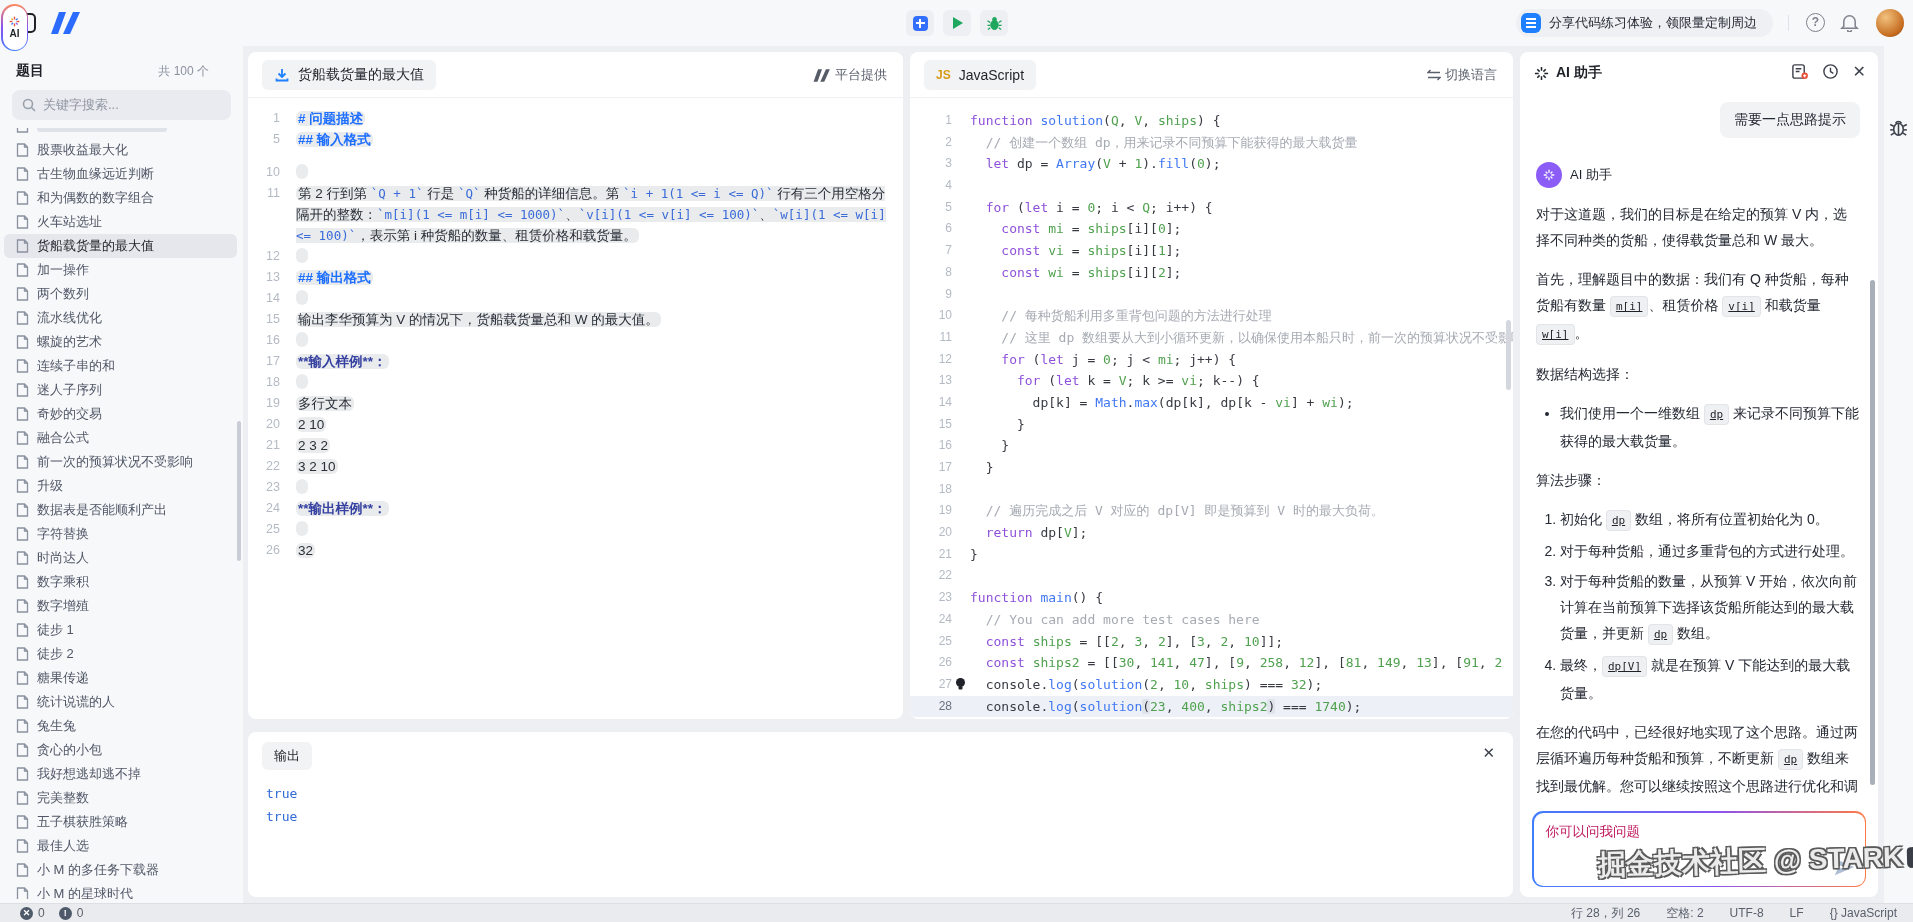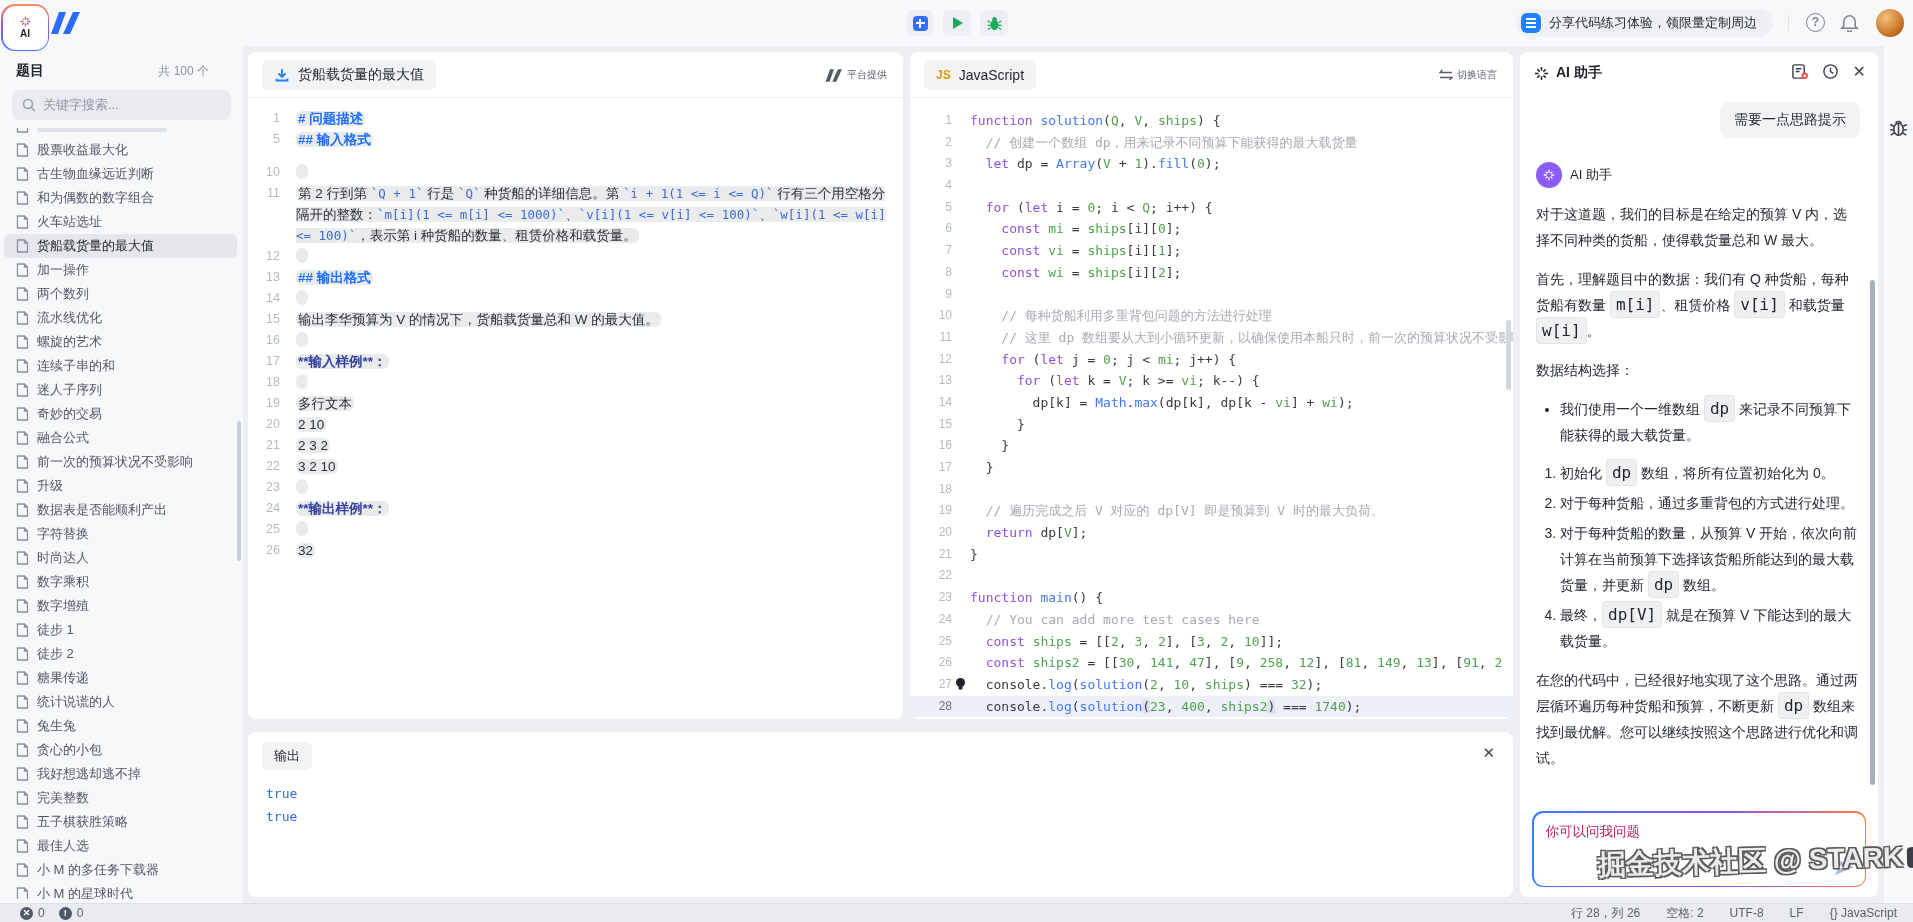--- a/index.html
+++ b/index.html
@@ -37,21 +37,21 @@
   .sb-list { margin-top:-14px; }
   .sb-item { height:24px; display:flex; align-items:center; gap:8px; padding:0 8px 0 12px; border-radius:6px; font-size:13px; color:#515767; white-space:nowrap; cursor:pointer; }
   .sb-item.sel { background:#e5e7ec; color:#1f2329; }
   .sb-item .skeleton { width:130px; height:12px; background:#dfe2e8; border-radius:3px; }
   .sb-scroll { position:absolute; right:2px; top:375px; width:4px; height:140px; background:#c9ced6; border-radius:2px; }
 
   
   .panel { position:absolute; background:#fff; border-radius:8px; overflow:hidden; }
   .phead { height:46px; border-bottom:1px solid #eef0f3; position:relative; }
   .chip { position:absolute; left:14px; top:8px; height:30px; background:#f1f3f5; border-radius:6px; display:flex; align-items:center; gap:8px; padding:0 12px; font-size:14px; color:#1f2329; cursor:pointer; }
-  .phead .right { position:absolute; right:16px; top:0; height:46px; display:flex; align-items:center; gap:4px; font-size:10px; color:#595f6b; cursor:pointer; }
+  .phead .right { position:absolute; right:16px; top:0; height:46px; display:flex; align-items:center; gap:4px; font-size:13px; color:#595f6b; cursor:pointer; }
 
   
   .problem { left:248px; top:52px; width:655px; height:667px; }
   .desc { position:absolute; left:0; right:0; top:46px; bottom:0; overflow:hidden; padding-top:10px; }
   .drow { display:flex; min-height:21px; line-height:21px; font-size:13.5px; }
   .drow .num { width:48px; text-align:right; padding-right:16px; color:#b4bac4; font-size:12.5px; flex:none; }
   .drow .txt { flex:1; padding-right:14px; color:#2a2f38; }
   .drow .hl { background:#e9ebed; border-radius:6px; padding:0 2px; }
   .drow .hl.empty { display:inline-block; width:12px; height:15px; vertical-align:-2px; }
   .drow.hrow .hl { color:#1e6fff; font-weight:bold; }
@@ -87,30 +87,30 @@
   .ai-body { position:absolute; left:0; right:8px; top:40px; bottom:96px; overflow:hidden; padding:0 10px 0 16px; }
   .u-name { display:flex; justify-content:flex-end; align-items:center; gap:8px; margin-top:8px; font-size:13px; }
   .u-avatar { width:30px; height:30px; border-radius:50%; background:radial-gradient(circle at 35% 30%, #f2c27e, #c46a1e 70%, #7a3c0c); }
   .u-bubble { display:flex; justify-content:flex-end; margin-top:10px; }
   .u-bubble div { background:#f1f3f5; border-radius:8px; padding:9px 14px; font-size:14px; color:#252933; }
   .a-name { display:flex; align-items:center; gap:8px; margin-top:24px; font-size:13px; }
   .a-avatar { width:26px; height:26px; border-radius:50%; background:#8b5cf6; display:flex; align-items:center; justify-content:center; }
   .ai-md p { font-size:14px; line-height:26px; color:#252933; margin:13px 0; }
   .ai-md ul, .ai-md ol { margin:12px 0 12px 24px; }
   .ai-md li { font-size:14px; line-height:26px; color:#252933; margin:4px 0; }
-  .ic { font-family:"DejaVu Sans Mono",monospace; font-size:16px; background:#eff0f2; border:1px solid #e2e4e8; border-radius:4px; padding:3px 5px; color:#1f2329; }
+  .ic { font-family:"DejaVu Sans Mono",monospace; font-size:11px; background:#eff0f2; border:1px solid #e2e4e8; border-radius:4px; padding:3px 5px; color:#1f2329;text-decoration:underline; }
   .ai-scroll { position:absolute; right:3px; top:228px; width:5px; height:505px; background:#a9afb8; border-radius:3px; }
   .ai-input { position:absolute; left:12px; right:12px; bottom:10px; height:76px; border-radius:11px; padding:1.5px; background:linear-gradient(90deg,#3f7dff,#8a53f0 55%,#ff7a45); }
   .ai-input .inner { width:100%; height:100%; background:#fff; border-radius:9.5px; position:relative; }
   .ai-input .ph { position:absolute; left:12px; top:10px; font-size:13.5px; color:#be185d; }
   .send { position:absolute; right:10px; bottom:8px; }
 
   
   .strip { position:absolute; left:1884px; top:46px; width:29px; height:857px; background:#f7f8fa; }
-  .ai-pill { position:absolute; left:1px; top:4px; width:48px; height:47px; border-radius:14px; padding:1.5px; background:linear-gradient(180deg,#ff8a5c,#8a53f0,#3f7dff); cursor:pointer;text-align:right; }
+  .ai-pill { position:absolute; left:1px; top:4px; width:27px; height:47px; border-radius:14px; padding:1.5px; background:linear-gradient(180deg,#ff8a5c,#8a53f0,#3f7dff); cursor:pointer;text-align:right; }
   .ai-pill .inner { width:100%; height:100%; border-radius:12.5px; background:#fff; display:flex; flex-direction:column; align-items:center; justify-content:center; gap:1px; }
   .ai-pill .txt { font-size:10px; font-weight:bold; color:#1f2329; }
 
   
   .statusbar { position:absolute; left:0; top:903px; width:1913px; height:19px; background:#e9ebee; border-top:1px solid #dcdfe4; font-size:12px; color:#595f6b; }
   .st-left { position:absolute; left:20px; top:0; height:18px; display:flex; align-items:center; gap:5px; }
   .st-ico { width:13px; height:13px; border-radius:50%; background:#4e5969; color:#fff; font-size:9px; font-weight:bold; text-align:center; line-height:13px; }
   .st-right { position:absolute; right:16px; top:0; height:18px; display:flex; align-items:center; gap:26px; }
   .st-right span { cursor:pointer; white-space:nowrap; }
 
@@ -632,20 +632,21 @@
         </span>
         <span>AI 助手</span>
       </div>
       <div class="ai-md">
         <p>对于这道题，我们的目标是在给定的预算 V 内，选择不同种类的货船，使得载货量总和 W 最大。</p>
         <p>首先，理解题目中的数据：我们有 Q 种货船，每种货船有数量 <span class="ic">m[i]</span>、租赁价格 <span class="ic">v[i]</span> 和载货量 <span class="ic">w[i]</span>。</p>
         <p>数据结构选择：</p>
         <ul>
           <li>我们使用一个一维数组 <span class="ic">dp</span> 来记录不同预算下能获得的最大载货量。</li>
         </ul>
+        <p>算法步骤：</p>
         <ol>
           <li>初始化 <span class="ic">dp</span> 数组，将所有位置初始化为 0。</li>
           <li>对于每种货船，通过多重背包的方式进行处理。</li>
           <li>对于每种货船的数量，从预算 V 开始，依次向前计算在当前预算下选择该货船所能达到的最大载货量，并更新 <span class="ic">dp</span> 数组。</li>
           <li>最终，<span class="ic">dp[V]</span> 就是在预算 V 下能达到的最大载货量。</li>
         </ol>
         <p>在您的代码中，已经很好地实现了这个思路。通过两层循环遍历每种货船和预算，不断更新 <span class="ic">dp</span> 数组来找到最优解。您可以继续按照这个思路进行优化和调试。</p>
       </div>
     </div>
   <div class="ai-scroll"></div>

